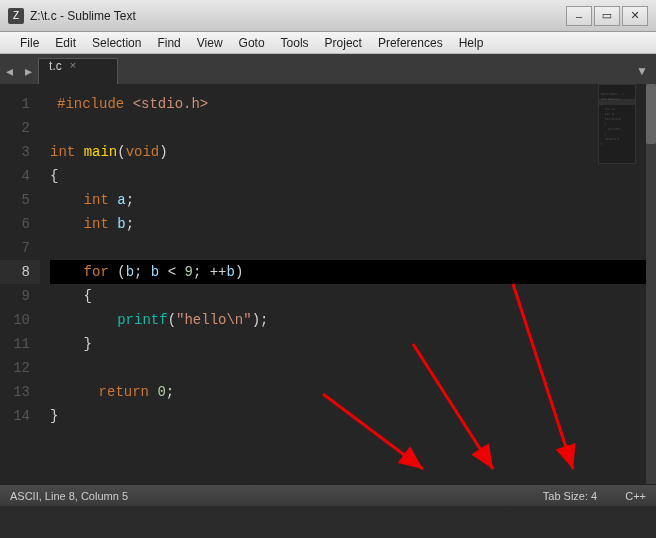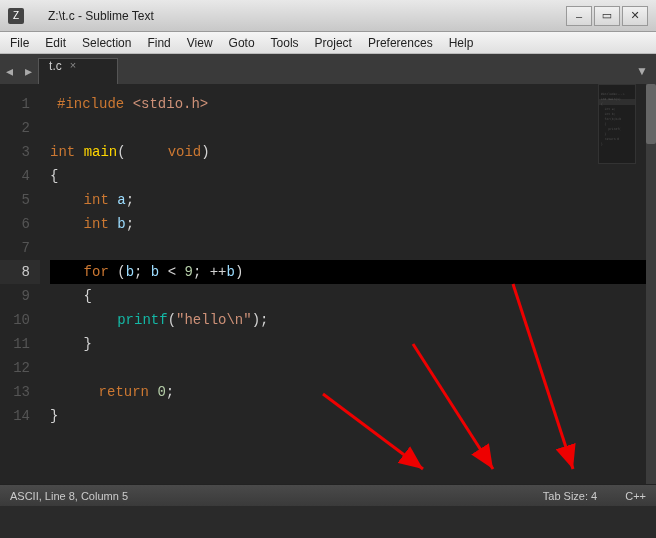--- a/index.html
+++ b/index.html
@@ -34,21 +34,20 @@
       font-size: 10px;
       display: flex;
       align-items: center;
       justify-content: center;
       color: white;
     }
     .title-text {
       font-size: 12px;
       color: #222;
       font-weight: normal;
-      margin-left: 18px;
     }
     .title-bar-controls {
       display: flex;
       gap: 2px;
     }
     .title-btn {
       width: 26px;
       height: 20px;
       background: linear-gradient(to bottom, #f0f0f0, #d8d8d8);
       border: 1px solid #999;
@@ -59,21 +58,21 @@
       cursor: pointer;
       color: #333;
     }
 
     
     .menu-bar {
       display: flex;
       align-items: center;
       background: linear-gradient(to bottom, #f5f5f5, #e0e0e0);
       height: 22px;
-      padding: 0 2px;
+      padding: 0 12px;
       border-bottom: 1px solid #bbb;
       gap: 0;
     }
     .menu-item {
       font-size: 12px;
       color: #222;
       padding: 2px 8px;
       cursor: pointer;
       height: 100%;
       display: flex;
@@ -169,21 +168,21 @@
       background: #000000;
     }
 
     
     .kw-include { color: #cc7832; margin-left: 7px; }
     .kw-int { color: #cc7832; }
     .kw-for { color: #cc7832; }
     .kw-return { color: #cc7832; margin-left: 15px; }
     .fn-main { color: #ffd700; }
     .fn-printf { color: #14b8a6; }
-    .kw-void { color: #cc7832; margin-left: 42px; }
+    .kw-void { color: #cc7832; }
     .str-string { color: #ce9178; }
     .num { color: #b5cea8; }
     .op { color: #d4d4d4; }
     .punct { color: #d4d4d4; }
     .var { color: #9cdcfe; }
 
     
     .scrollbar {
       width: 10px;
       background: #3c3c3c;

